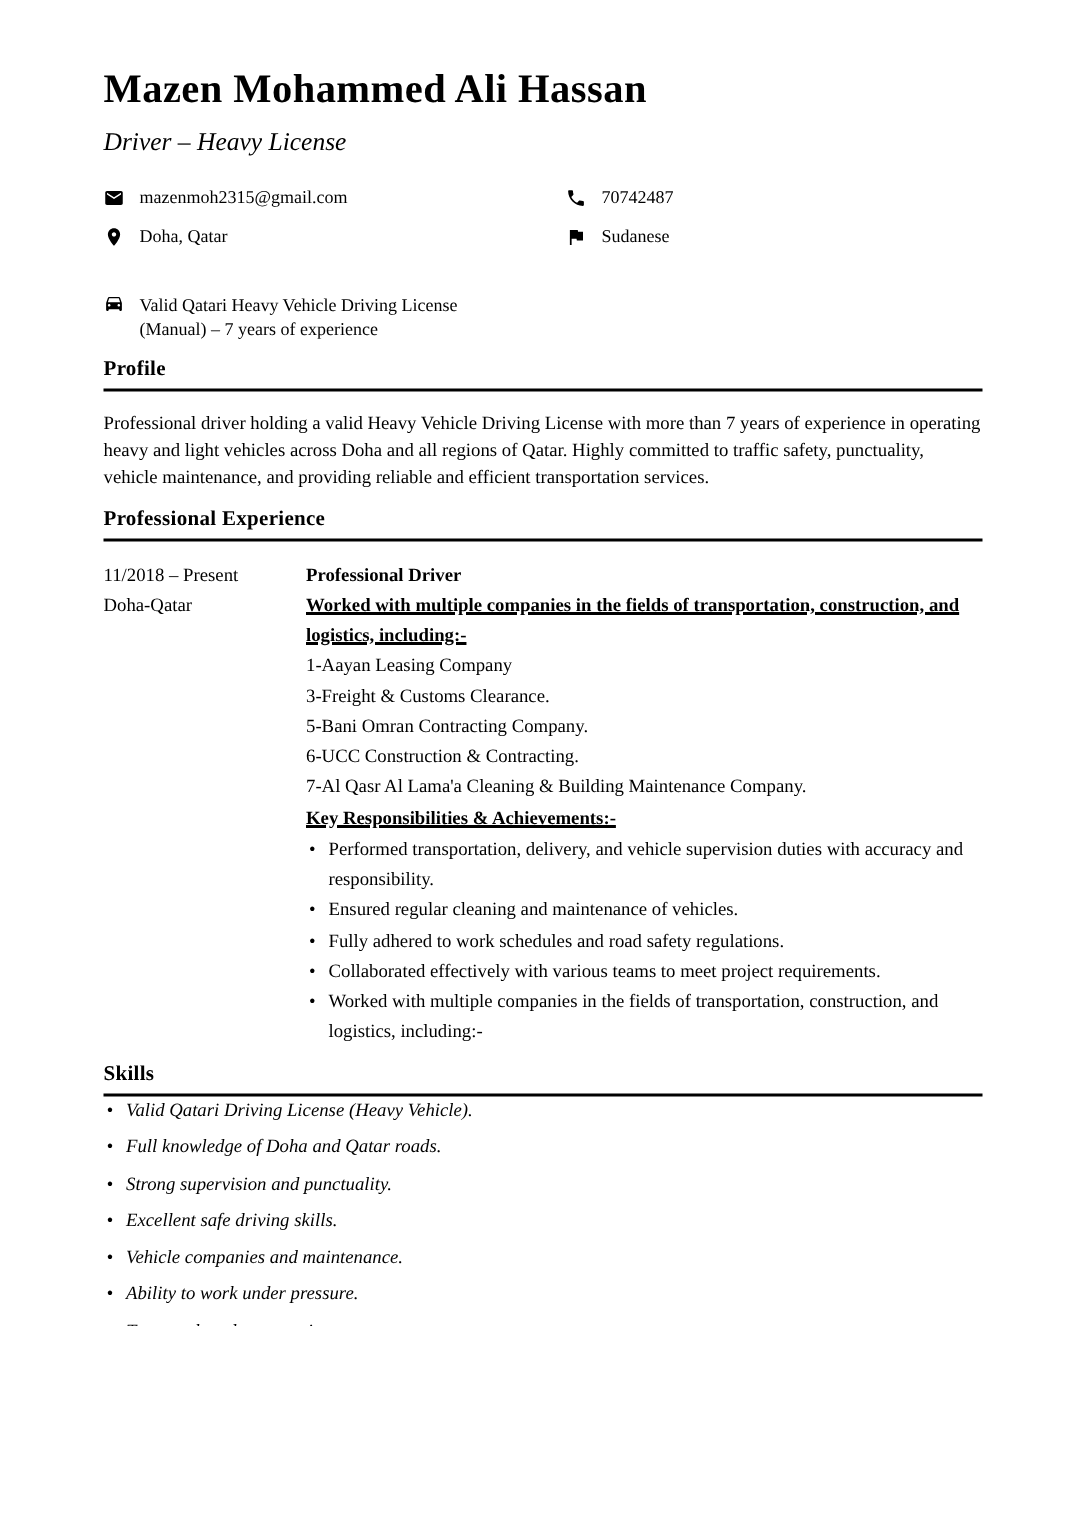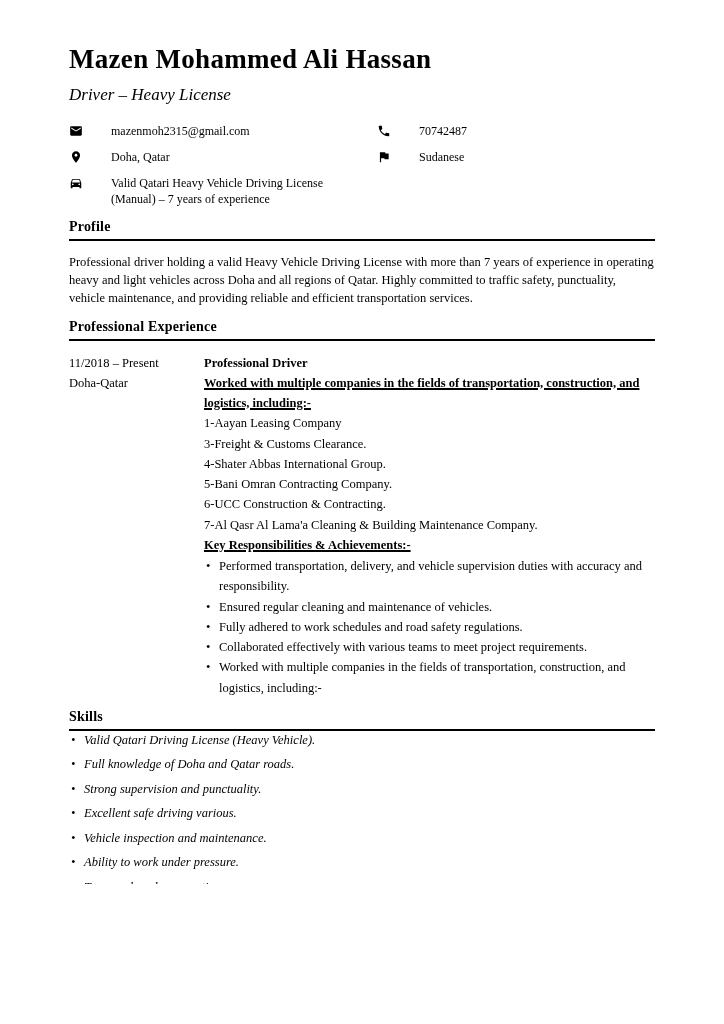--- a/index.html
+++ b/index.html
@@ -14,24 +14,24 @@
   h1.name { font-size:27px; font-weight:bold; letter-spacing:0.3px; line-height:1.15; }
   .job-title { font-style:italic; font-size:17px; margin-top:10px; }
 
   .contact-grid {
     margin-top:18px;
     display:grid;
     grid-template-columns:308px 1fr;
     column-gap:0; row-gap:9px;
     font-size:12px;
   }
-  .contact-item { display:flex; align-items:flex-start; gap:28px; line-height:1.4; }
+  .contact-item { display:flex; align-items:center; gap:10px; line-height:1.4; }
   .cicon { width:14px; height:14px; flex:0 0 14px; display:inline-flex; margin-top:1px; }
   .cicon svg { width:14px; height:14px; fill:#000; }
-  .contact-license .ctext { max-width:250px; display:inline-block; }
+  .contact-license .ctext { max-width:250px; display:inline-block;margin-top:20px; }
 
   section { margin-top:11px; }
   h2.sec-heading {
     font-size:14px; font-weight:bold; letter-spacing:0.2px;
     padding-bottom:4px; border-bottom:2px solid #000;
   }
   .body-text { margin-top:12px; font-size:12.5px; line-height:1.45; }
 
   .exp-grid { margin-top:12px; display:grid; grid-template-columns:135px 1fr; font-size:12.5px; }
   .exp-left div { line-height:1.6; }
@@ -109,21 +109,20 @@
     <div class="exp-grid">
       <div class="exp-left">
         <div>11/2018 – Present</div>
         <div>Doha-Qatar</div>
       </div>
       <div class="exp-right">
         <div class="bold">Professional Driver</div>
         <div class="bold u">Worked with multiple companies in the fields of transportation, construction, and logistics, including:-</div>
         <div>1-Aayan Leasing Company</div>
         <div>3-Freight &amp; Customs Clearance.</div>
-        <div>4-Shater Abbas International Group.</div>
         <div>5-Bani Omran Contracting Company.</div>
         <div>6-UCC Construction &amp; Contracting.</div>
         <div>7-Al Qasr Al Lama'a Cleaning &amp; Building Maintenance Company.</div>
         <div class="bold u">Key Responsibilities &amp; Achievements:-</div>
         <ul class="bullets">
           <li>Performed transportation, delivery, and vehicle supervision duties with accuracy and responsibility.</li>
           <li>Ensured regular cleaning and maintenance of vehicles.</li>
           <li>Fully adhered to work schedules and road safety regulations.</li>
           <li>Collaborated effectively with various teams to meet project requirements.</li>
           <li>Worked with multiple companies in the fields of transportation, construction, and logistics, including:-</li>
@@ -131,22 +130,22 @@
       </div>
     </div>
   </section>
 
   <section>
     <h2 class="sec-heading">Skills</h2>
     <ul class="bullets skills-list">
       <li>Valid Qatari Driving License (Heavy Vehicle).</li>
       <li>Full knowledge of Doha and Qatar roads.</li>
       <li>Strong supervision and punctuality.</li>
-      <li>Excellent safe driving various.</li>
-      <li>Vehicle inspection and maintenance.</li>
+      <li>Excellent safe driving skills.</li>
+      <li>Vehicle companies and maintenance.</li>
       <li>Ability to work under pressure.</li>
       <li>Teamwork and cooperation.</li>
     </ul>
   </section>
 
   <section>
     <h2 class="sec-heading">Languages</h2>
     <ul class="bullets lang-list">
       <li>Arabic (Native)</li>
 

